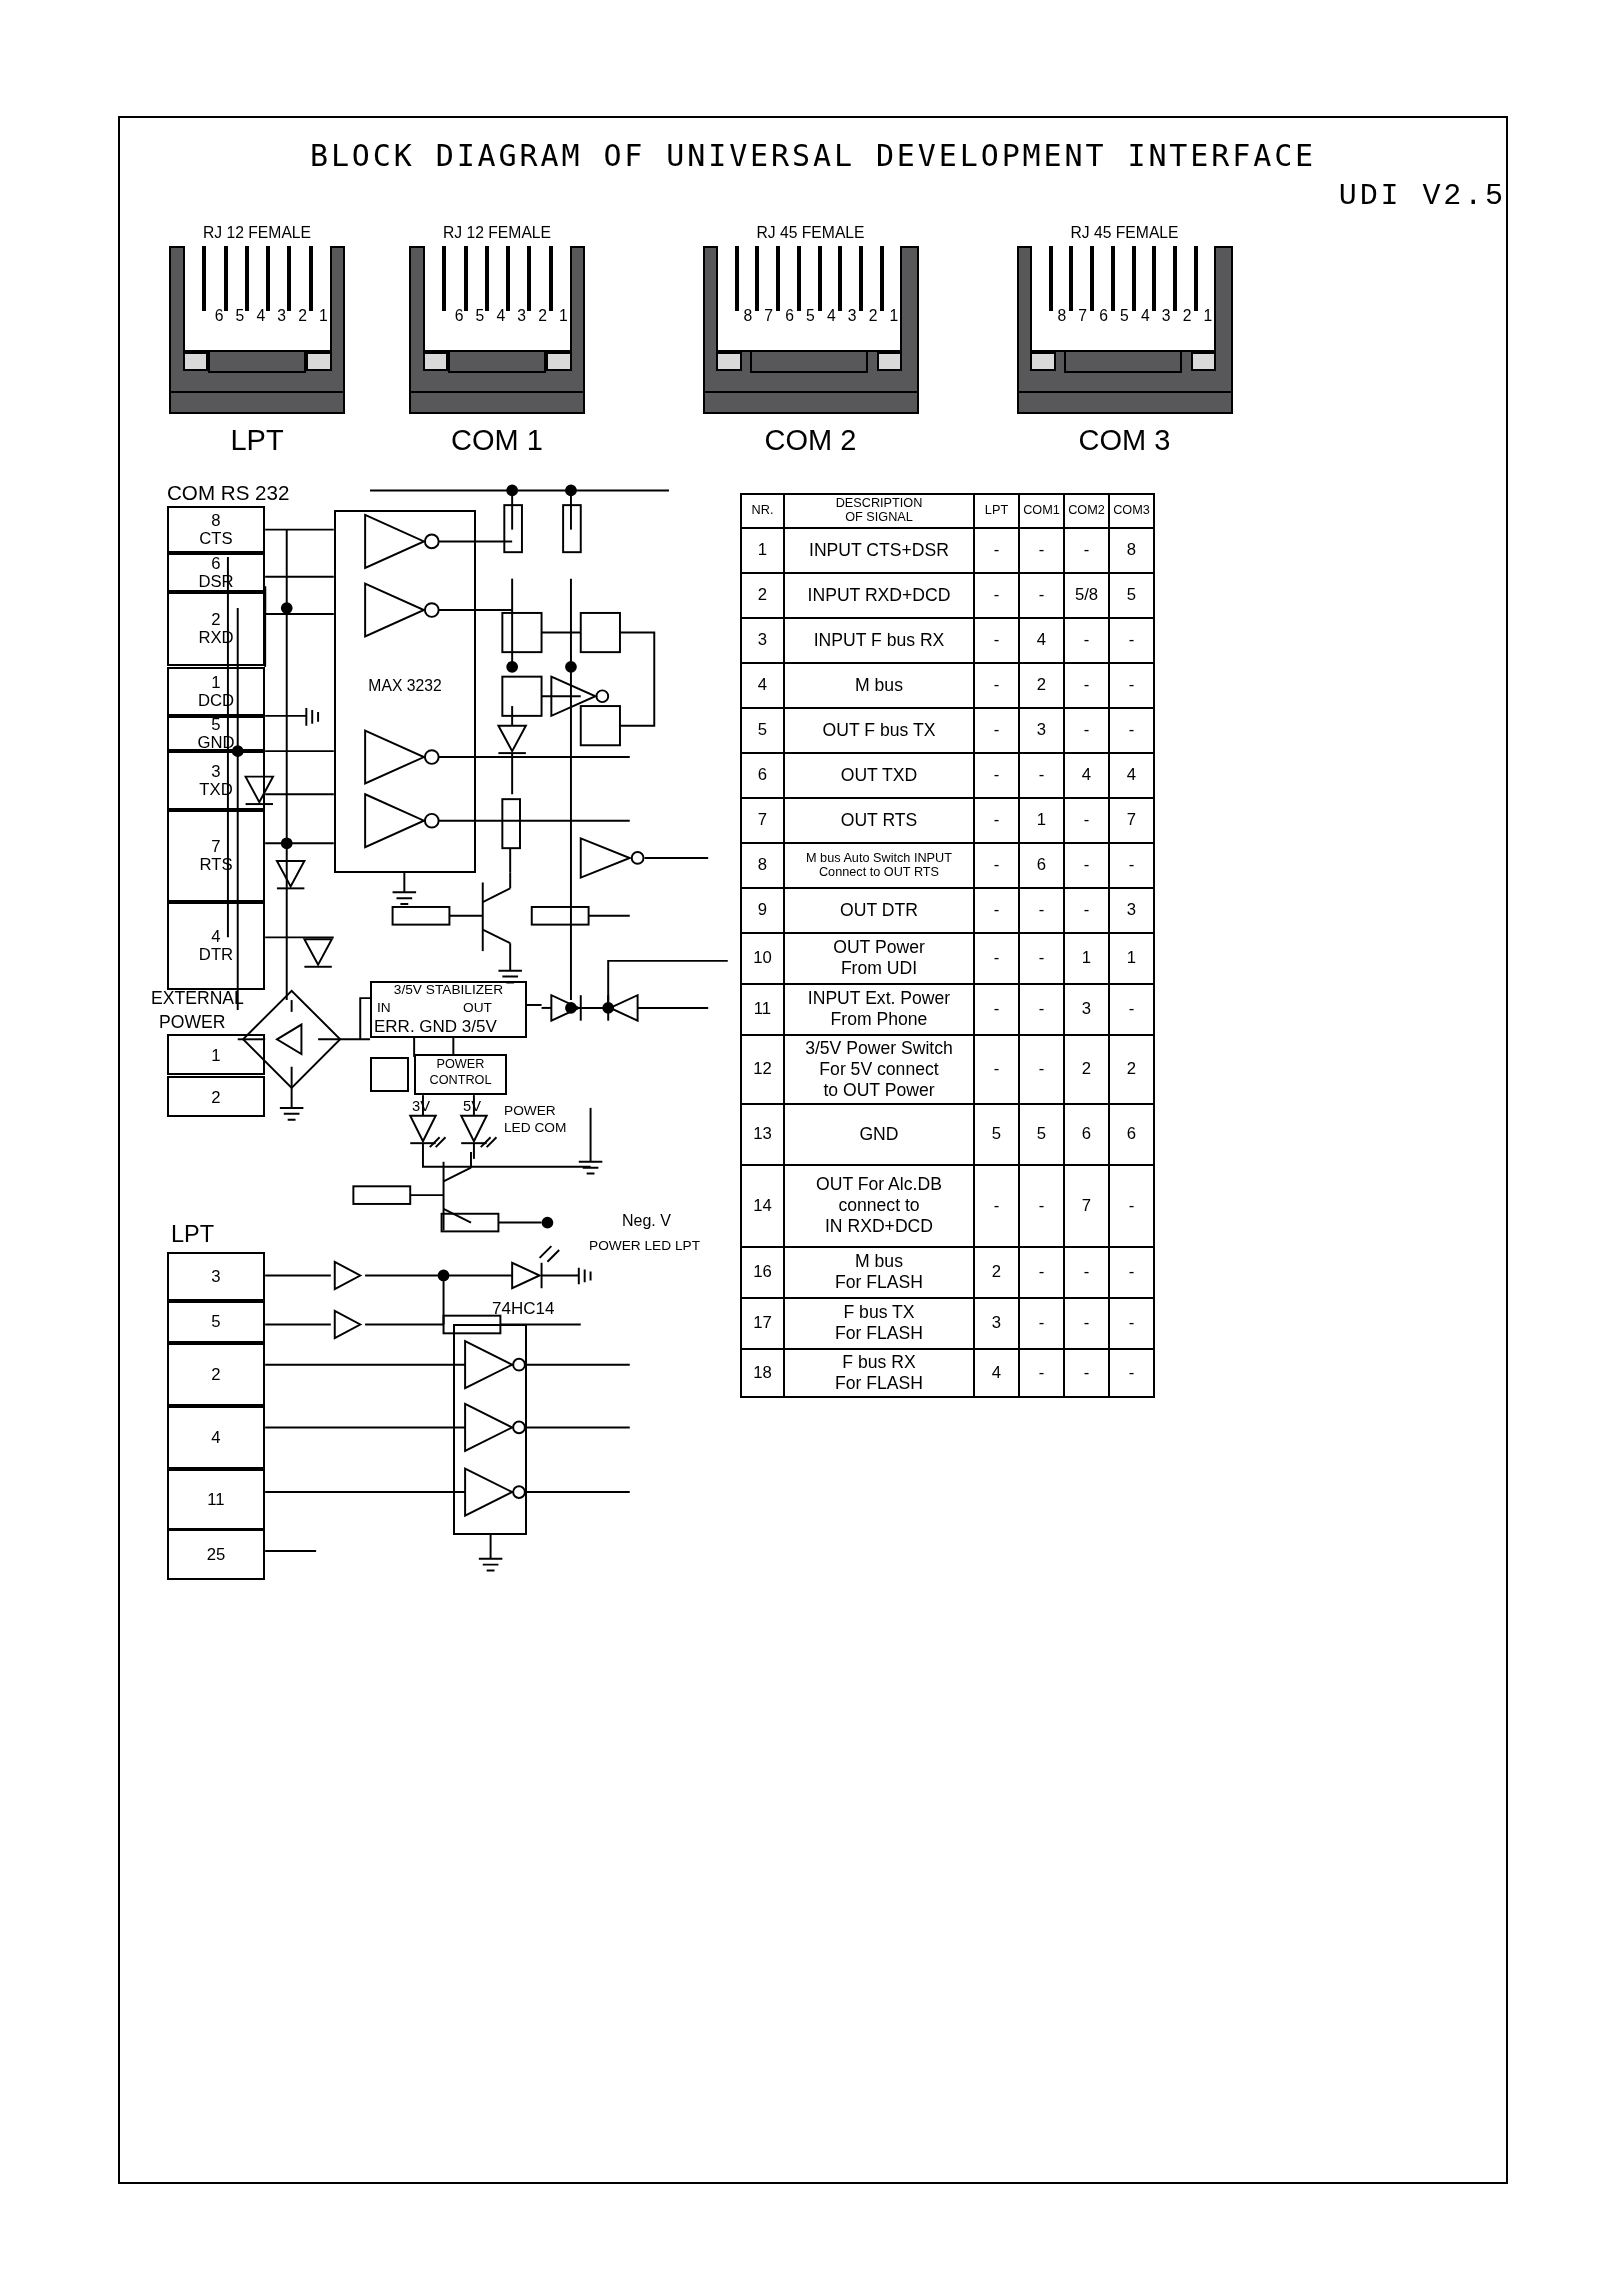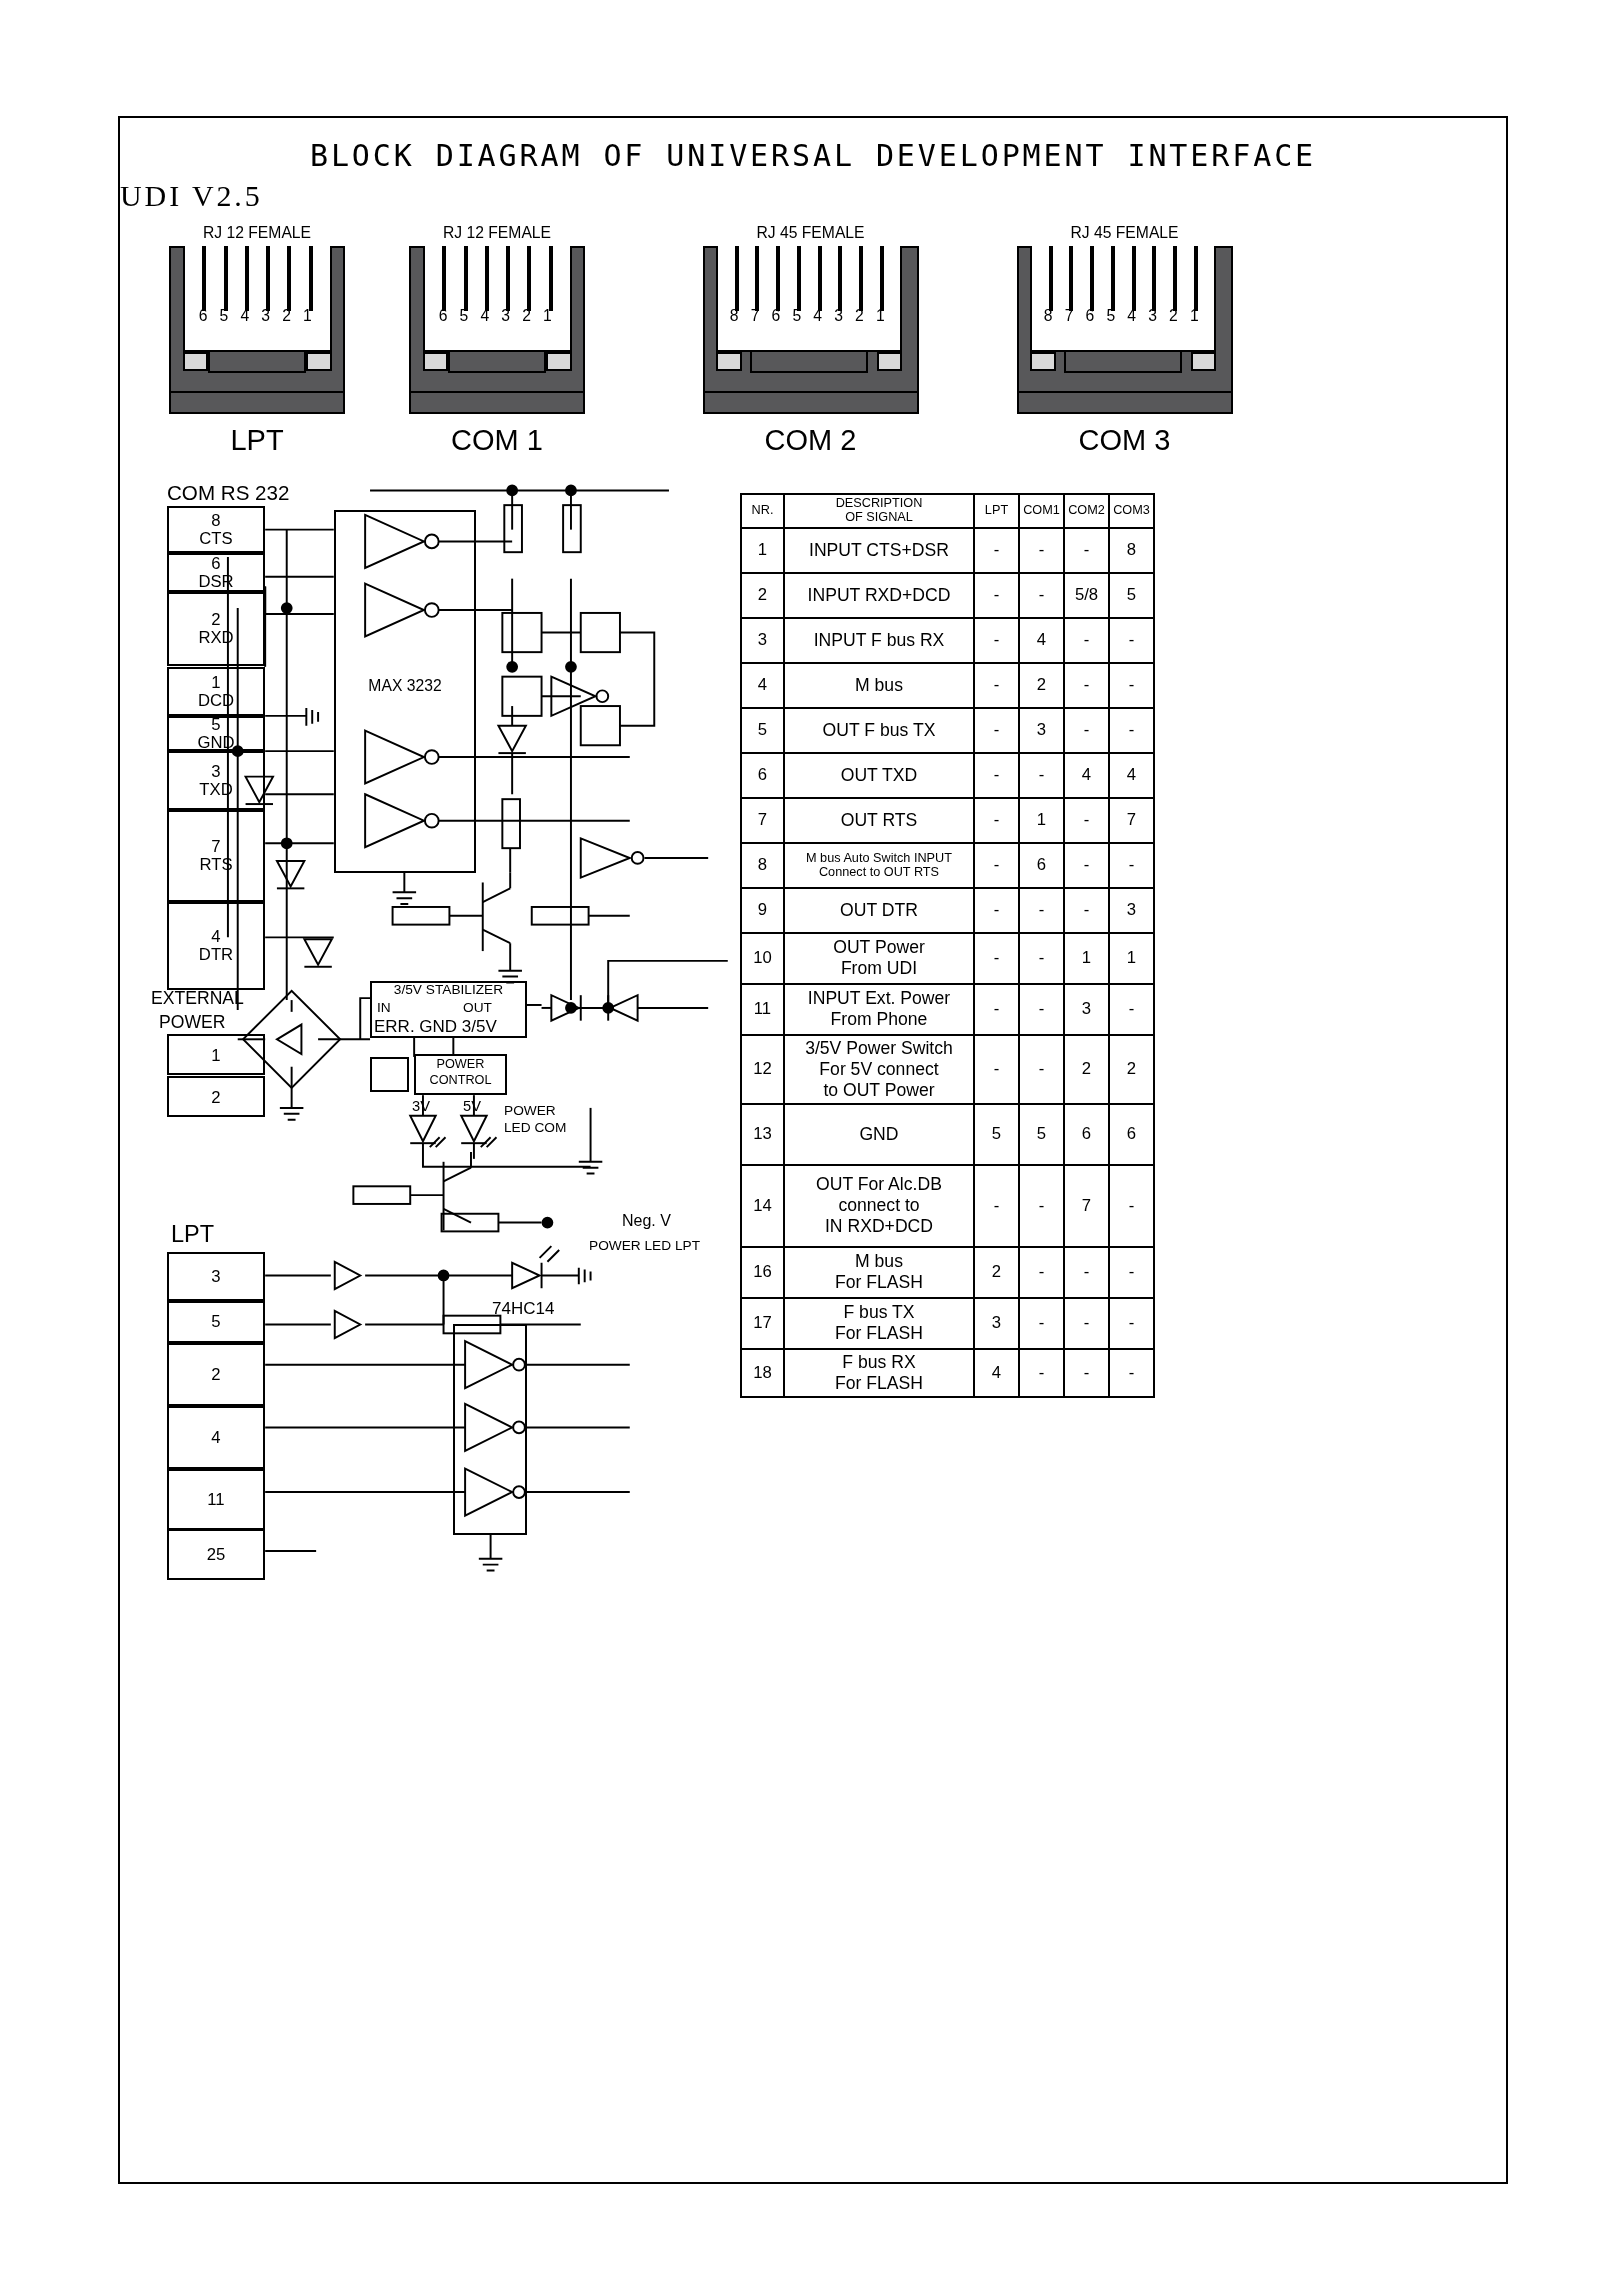--- a/index.html
+++ b/index.html
@@ -1,30 +1,30 @@
 <!DOCTYPE html>
 <html><head>
 <meta charset="utf-8">
 <style>
   html,body{margin:0;padding:0;background:#ffffff;}
   body{width:1620px;height:2292px;font-family:"Liberation Sans",sans-serif;color:#000;}
   #page{position:relative;width:1620px;height:2292px;}
   .frame{position:absolute;left:118px;top:116px;width:1390px;height:2068px;border:2.9px solid #000;box-sizing:border-box;}
   .title1{position:absolute;left:0;top:19.6px;width:100%;text-align:center;font-family:"DejaVu Sans Mono",monospace;font-size:30px;letter-spacing:2.9px;}
-  .title2{position:absolute;left:0;top:61px;width:100%;text-align:left;font-family:Liberation Serif, serif;font-size:30px;letter-spacing:2.9px;}
+  .title2{position:absolute;left:0;top:61px;width:100%;text-align:right;font-family:Liberation Mono, monospace;font-size:30px;letter-spacing:2.9px;}
 
   
   .jackwrap{position:absolute;width:186px;}
   .jacklabel{text-align:center;font-size:15.7px;margin-bottom:3.9px;}
   .jack{position:relative;width:176px;height:172px;margin:0 auto;}
   .jack .body{position:absolute;left:0;top:0;width:176px;height:147px;background:#58585a;border:2px solid #000;box-sizing:border-box;}
   .jack .inner{position:absolute;left:13.7px;top:0px;width:149px;height:106px;background:#fff;border:2px solid #000;border-top:none;box-sizing:border-box;}
   .jack .pins{position:absolute;left:13.7px;top:0;width:149px;height:65px;}
   .jack .pins i{position:absolute;top:0;width:3.9px;height:65px;background:#000;}
-  .jack .nums{position:absolute;left:13.7px;top:61px;width:149px;text-align:center;font-size:15.7px;letter-spacing:3.9px;font-family:"Liberation Sans",sans-serif;}
+  .jack .nums{position:absolute;left:13.7px;top:61px;width:149px;text-align:right;font-size:15.7px;letter-spacing:3.9px;font-family:"Liberation Sans",sans-serif;}
   .jack .notch{position:absolute;left:39px;top:106px;width:98px;height:21.6px;background:#58585a;border-left:2px solid #000;border-right:2px solid #000;border-bottom:2px solid #000;box-sizing:border-box;}
   .jack .tabL{position:absolute;left:13.7px;top:106px;width:25.5px;height:19.6px;background:#d9d9d9;border:2px solid #000;box-sizing:border-box;}
   .jack .tabR{position:absolute;left:137px;top:106px;width:25.5px;height:19.6px;background:#d9d9d9;border:2px solid #000;box-sizing:border-box;}
   .jack .base{position:absolute;left:0;top:145px;width:176px;height:23.5px;background:#58585a;border:2px solid #000;box-sizing:border-box;}
   .jackname{text-align:center;font-size:29px;margin-top:5.9px;}
 
   
   .lbl{position:absolute;font-size:15.7px;}
   .lbl.c{text-align:center;}
   .hdr{position:absolute;font-size:20.6px;}

